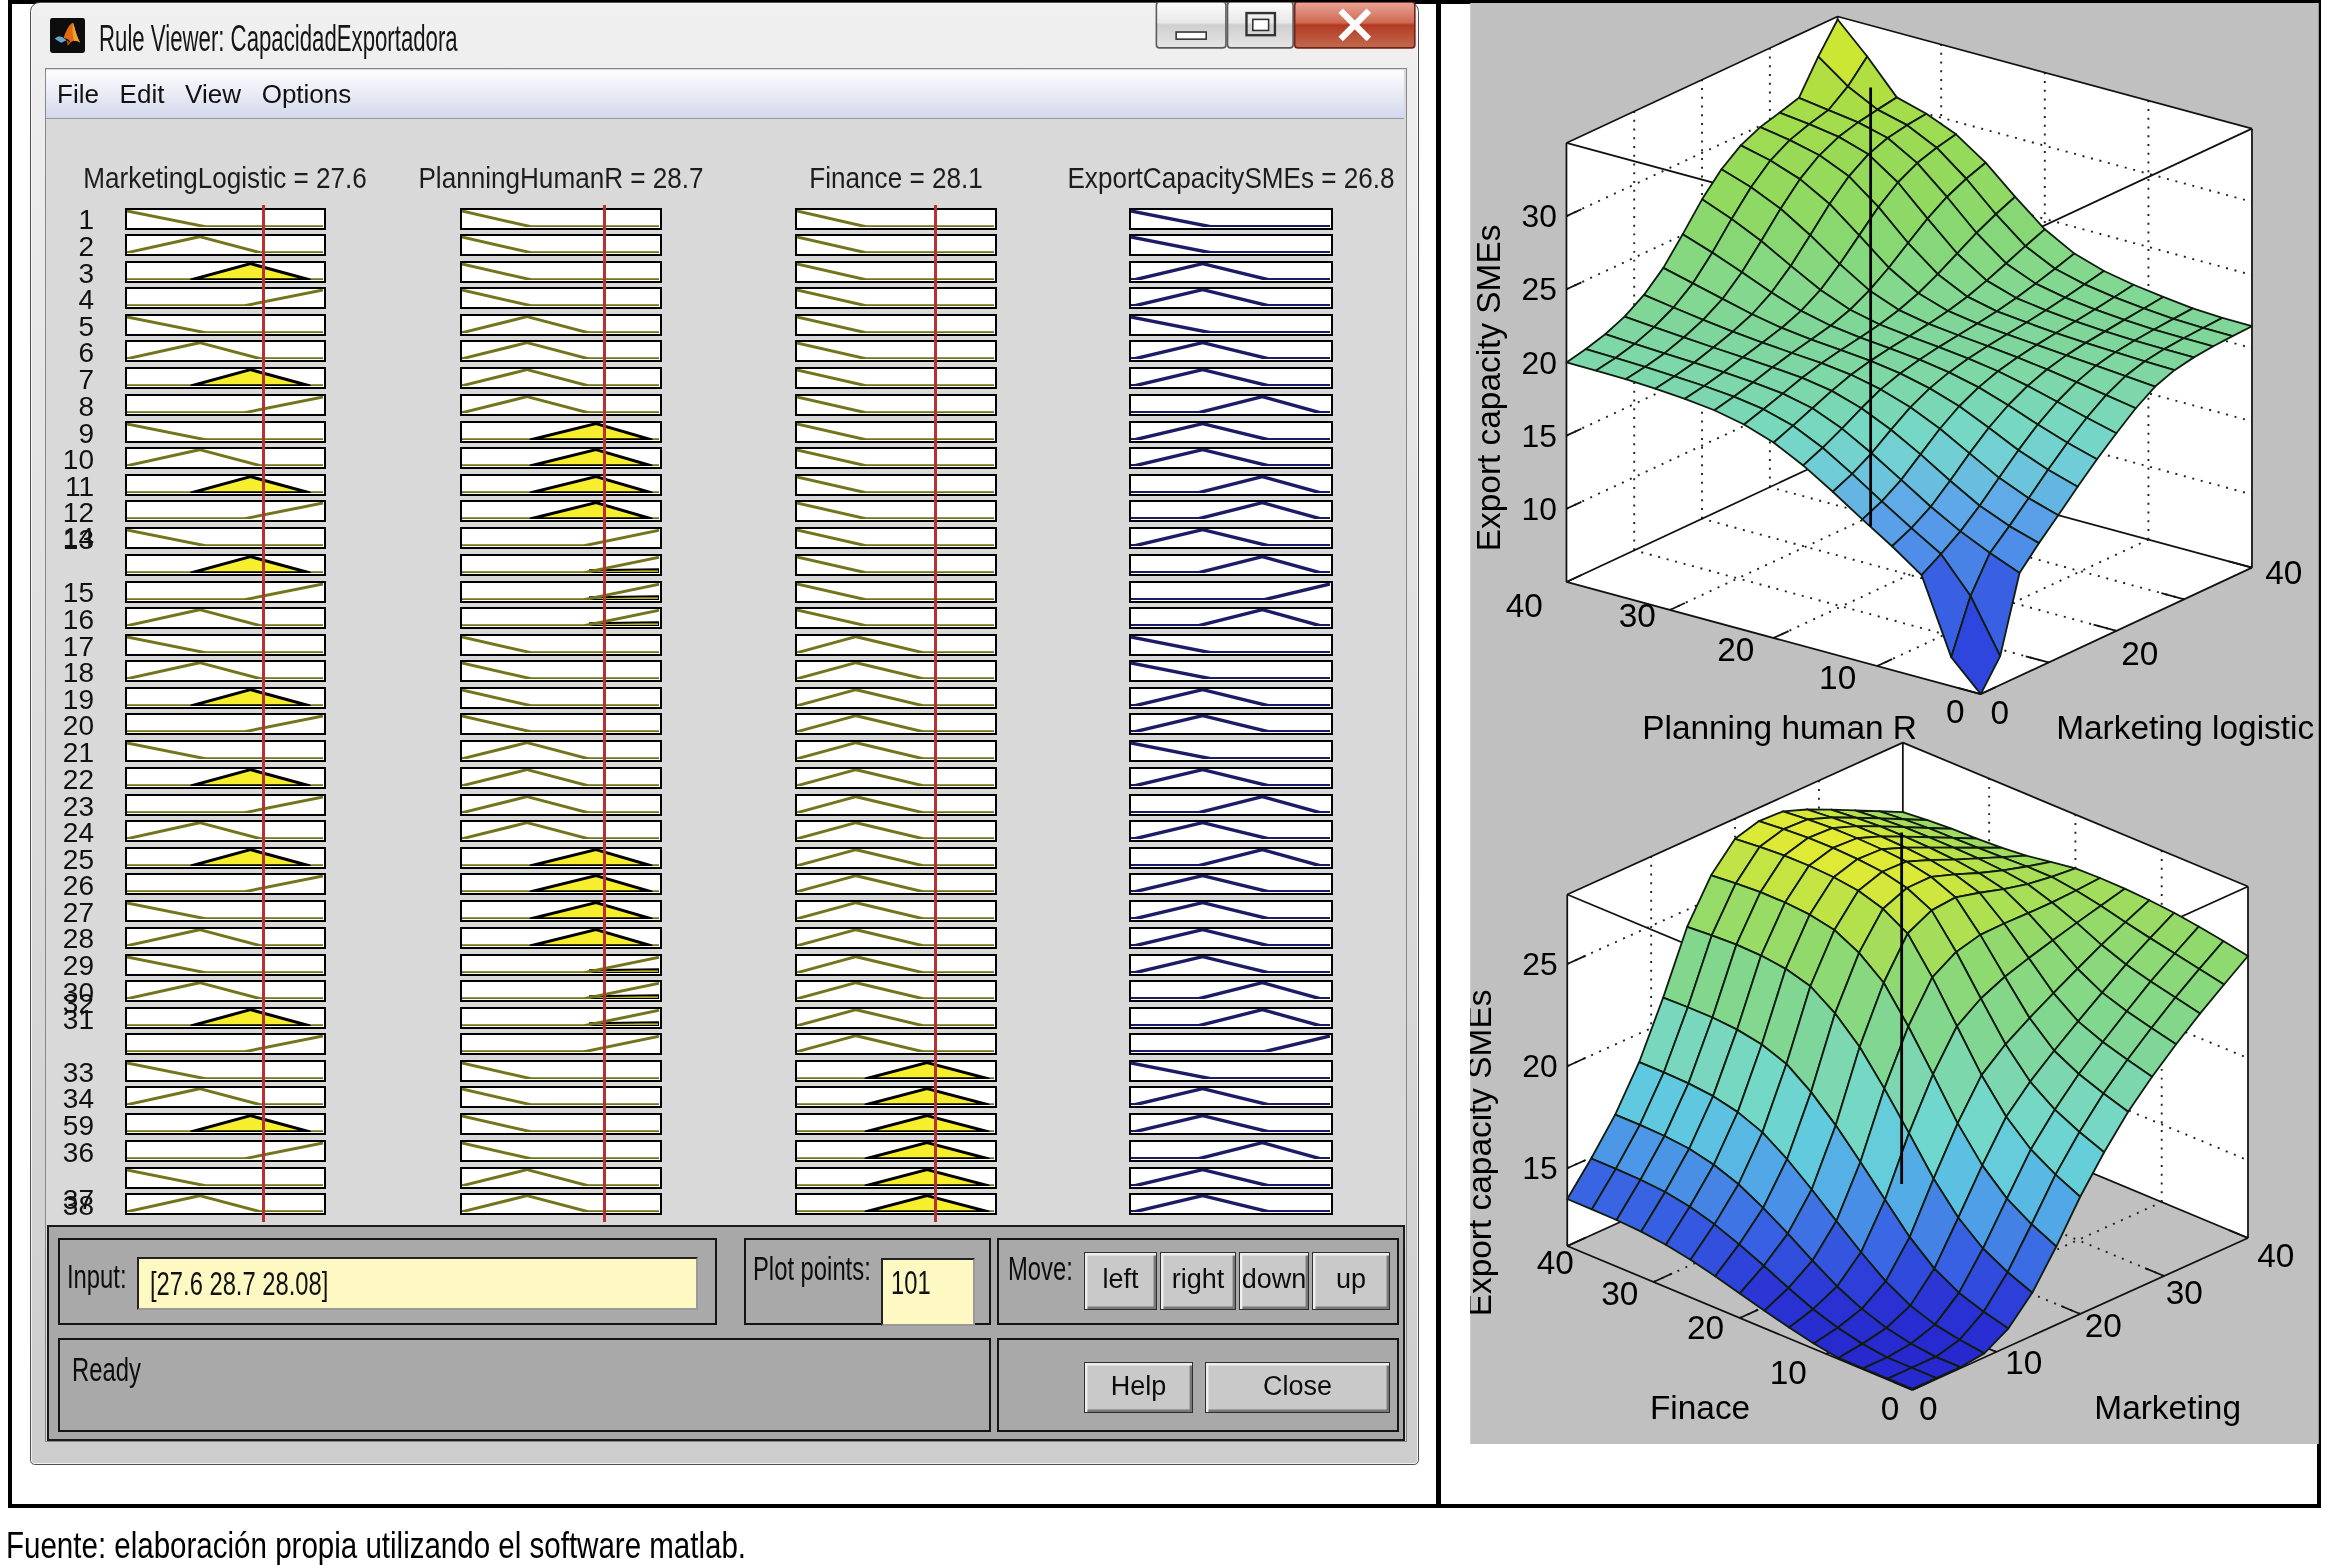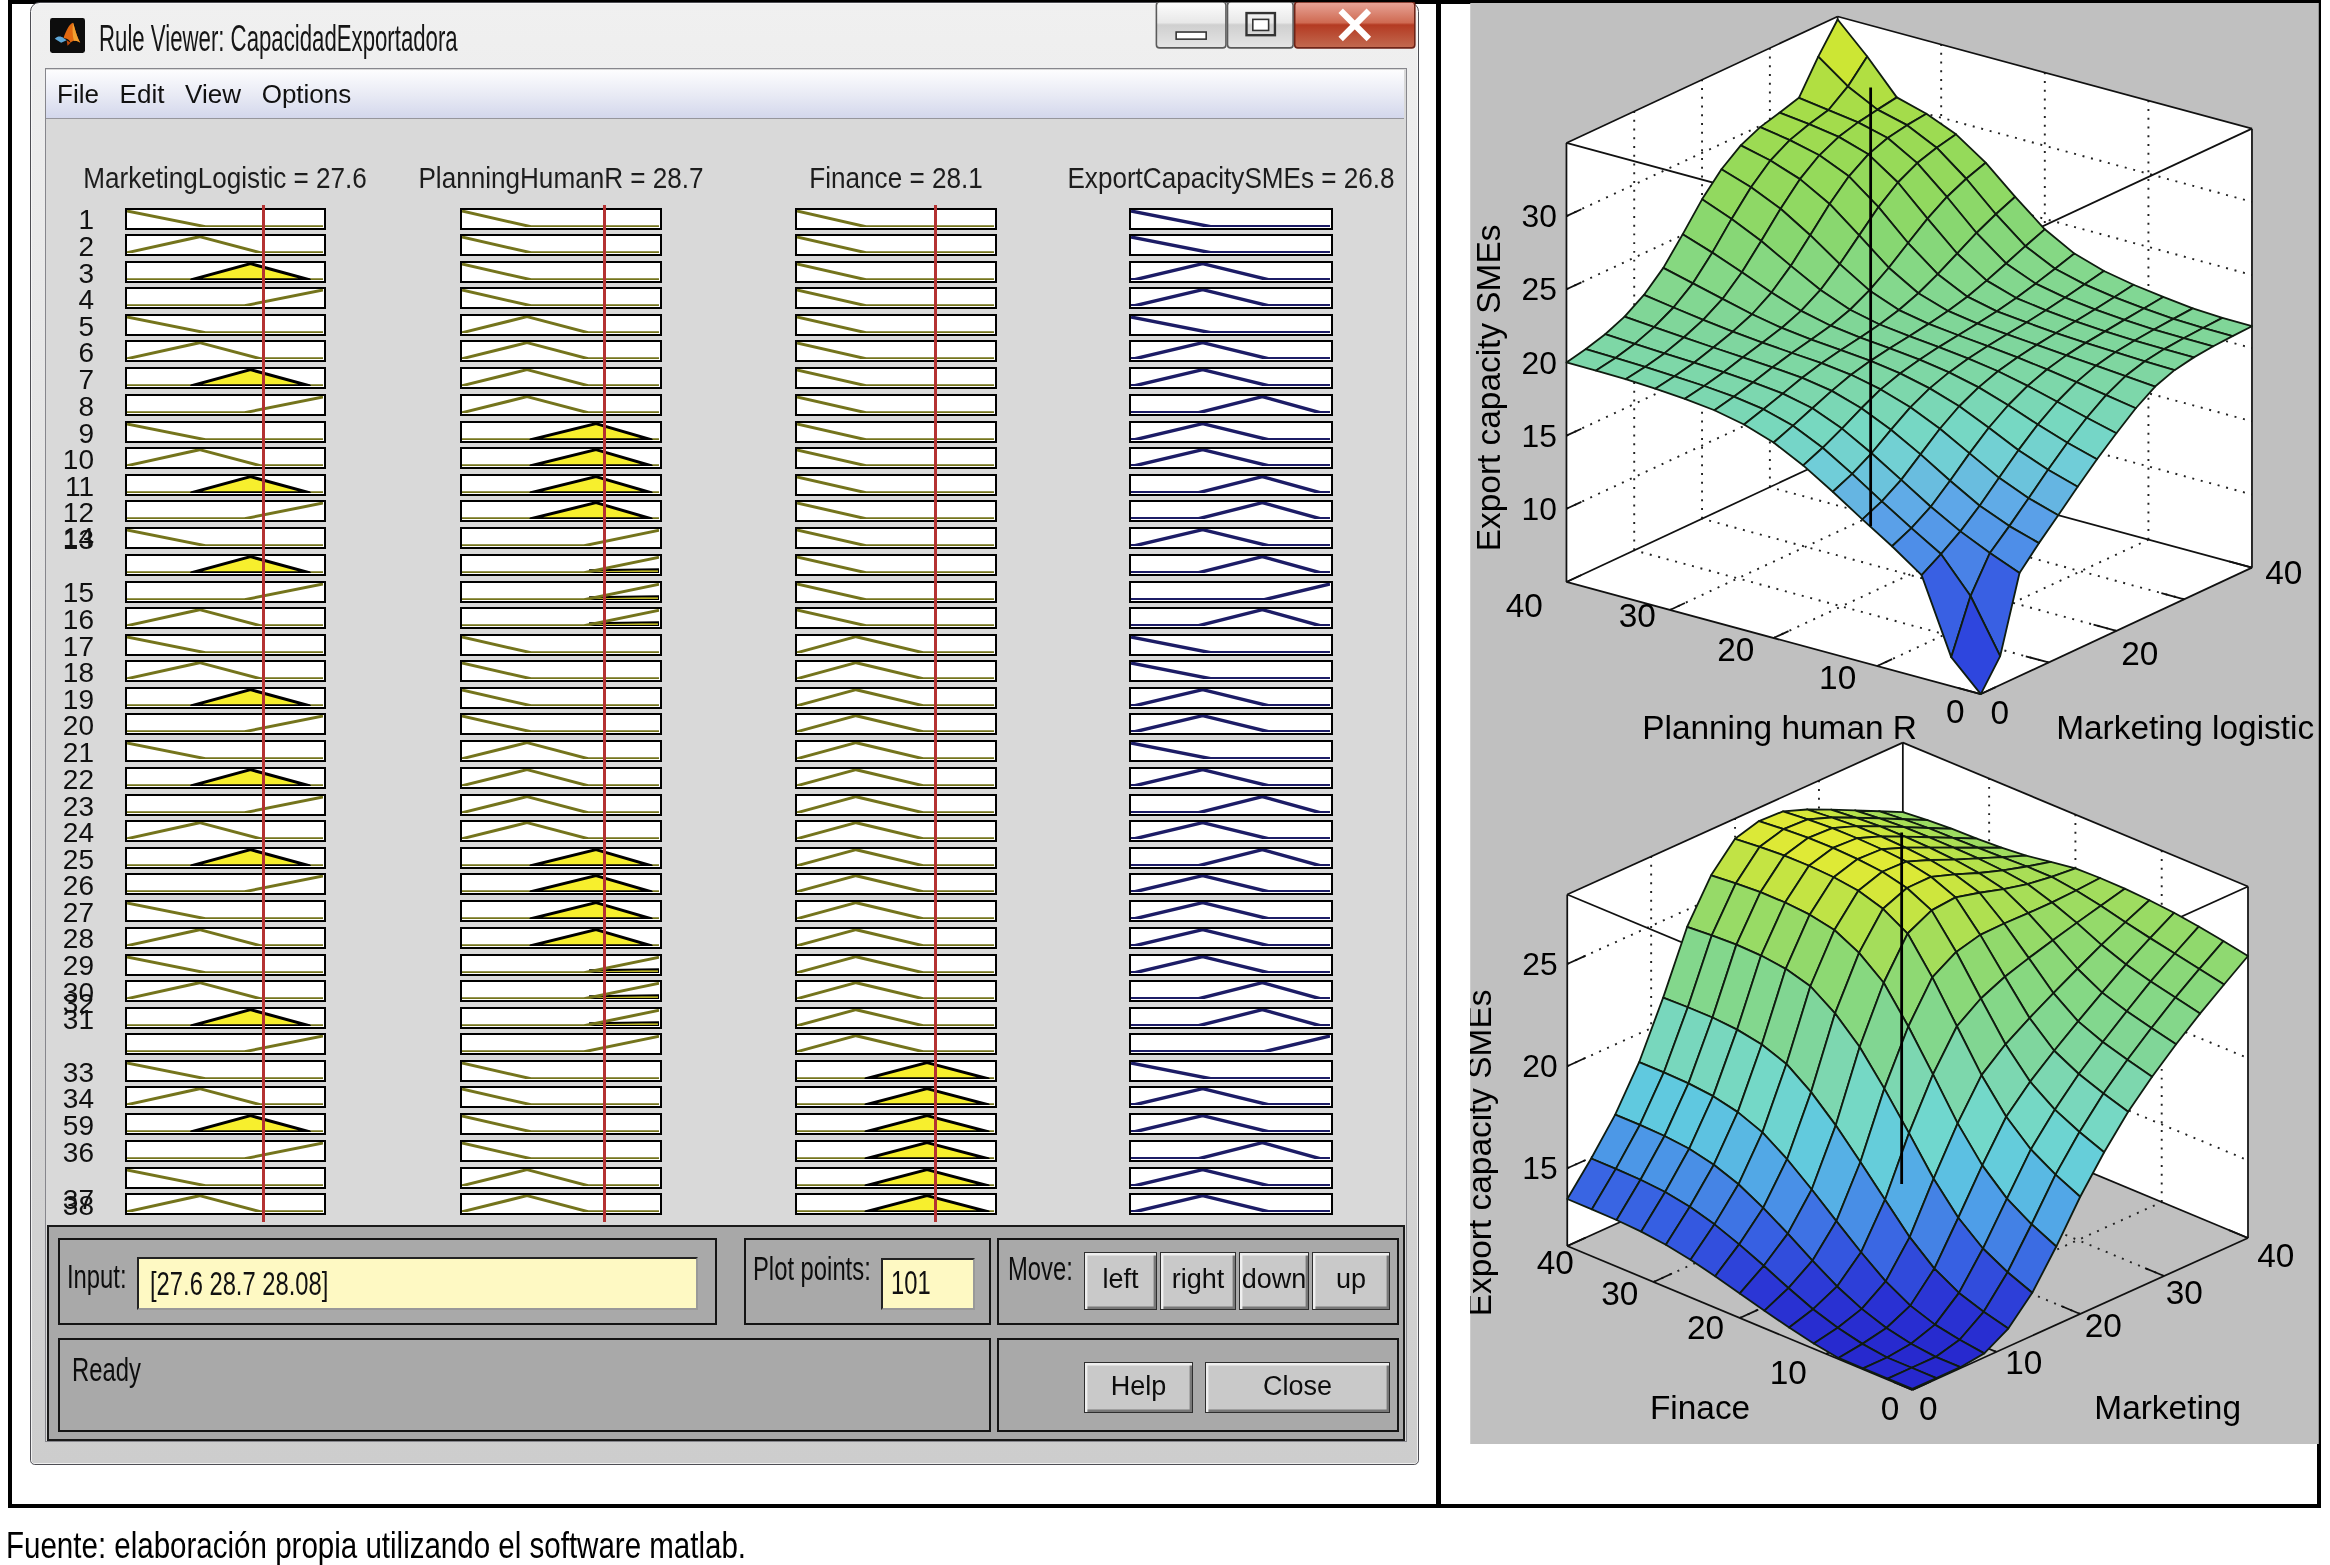--- a/index.html
+++ b/index.html
@@ -884,21 +884,21 @@
   </div>
 <div style="position:absolute;left:262px;top:205px;width:3.2px;height:1017px;background:#b43232"></div>
 <div style="position:absolute;left:603px;top:205px;width:3.2px;height:1017px;background:#b43232"></div>
 <div style="position:absolute;left:934px;top:205px;width:3.2px;height:1017px;background:#b43232"></div>
 <div class="abs" style="left:47px;top:1225px;width:1358px;height:216px;background:#a8a8a8;border:2.4px solid #1a1a1a"></div>
 <div class="gbox" style="left:58px;top:1238px;width:659px;height:87px"></div>
 <div class="lbl" style="left:67px;top:1257px">Input:</div>
 <div class="wfield" style="left:137px;top:1257px;width:561px;height:53px;line-height:49px"><span style="margin-left:11px">[27.6 28.7 28.08]</span></div>
 <div class="gbox" style="left:744px;top:1238px;width:247px;height:87px"></div>
 <div class="lbl" style="left:753px;top:1249px">Plot points:</div>
-<div class="wfield" style="left:881px;top:1258px;width:94px;height:52px;line-height:46px"><span style="margin-left:8px">101</span></div>
+<div class="wfield" style="left:881px;top:1258px;width:94px;height:68px;line-height:46px"><span style="margin-left:8px">101</span></div>
 <div class="gbox" style="left:997px;top:1238px;width:402px;height:87px"></div>
 <div class="lbl" style="left:1008px;top:1249px">Move:</div>
 <div class="btn" style="left:1084px;top:1252px;width:73px;height:58px;line-height:53px">left</div>
 <div class="btn" style="left:1160px;top:1252px;width:76px;height:58px;line-height:53px">right</div>
 <div class="btn" style="left:1239px;top:1252px;width:70px;height:58px;line-height:53px">down</div>
 <div class="btn" style="left:1312px;top:1252px;width:78px;height:58px;line-height:53px">up</div>
 <div class="gbox" style="left:58px;top:1338px;width:933px;height:94px"></div>
 <div class="lbl" style="left:72px;top:1350px">Ready</div>
 <div class="gbox" style="left:997px;top:1338px;width:402px;height:94px"></div>
 <div class="btn" style="left:1084px;top:1362px;width:109px;height:51px;line-height:46px">Help</div>

